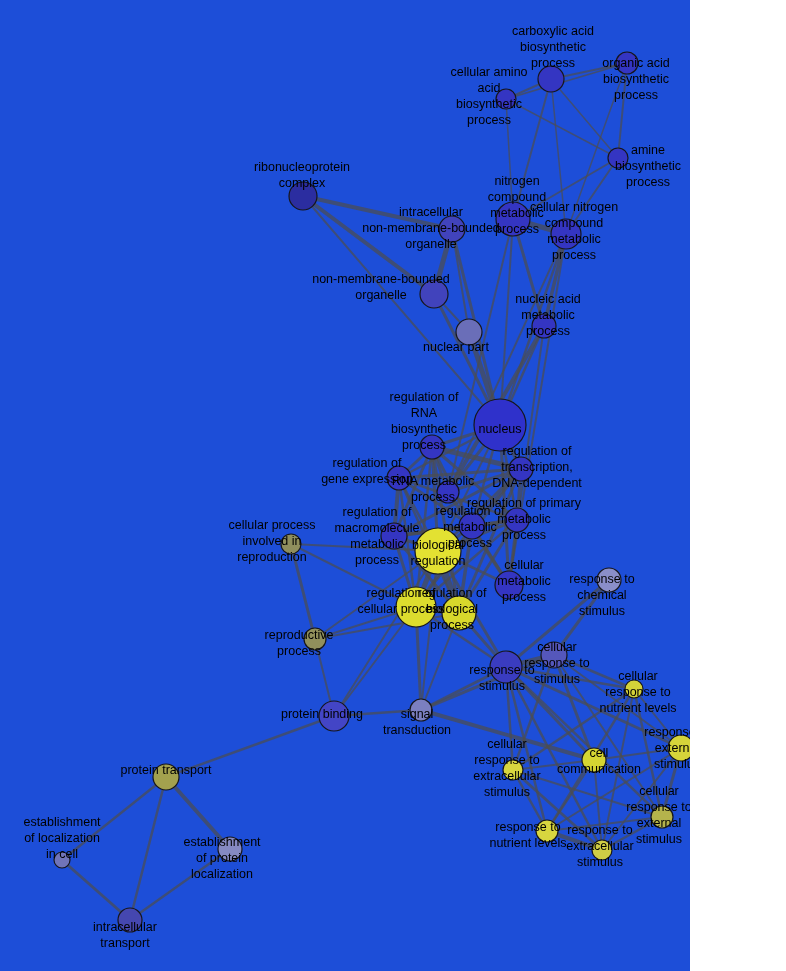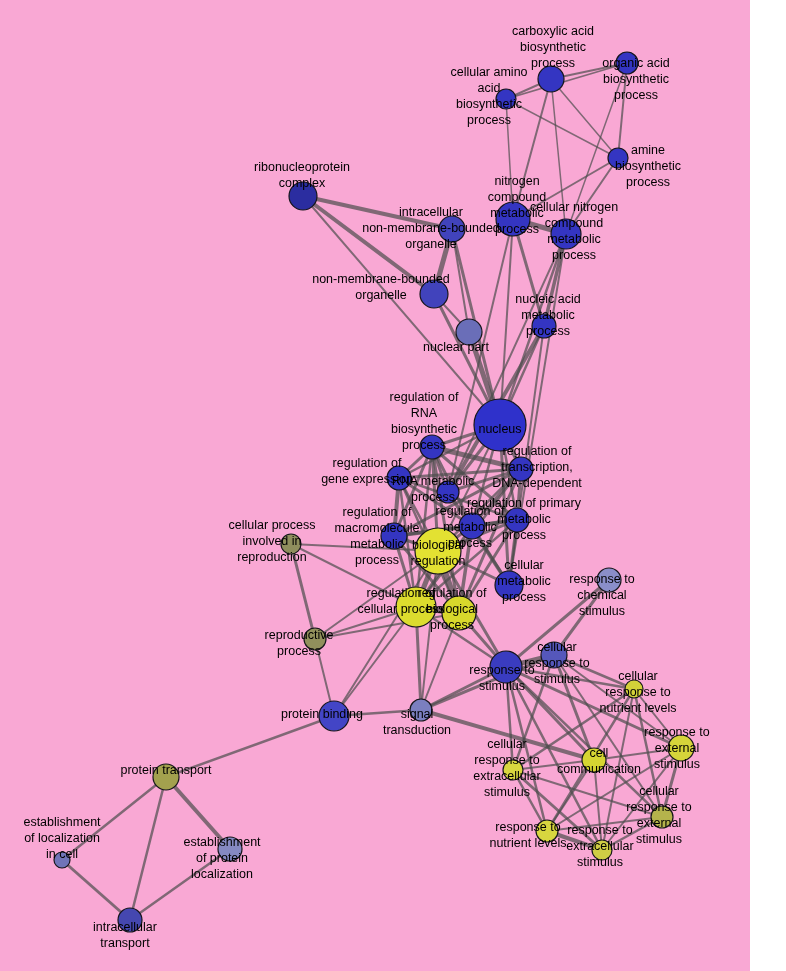--- a/index.html
+++ b/index.html
@@ -2,23 +2,23 @@
 <html><head>
 <meta charset="utf-8">
 <style>
   html, body {
     margin: 0;
     padding: 0;
     background: #ffffff;
   }
   .canvas-wrap {
     position: relative;
-    width: 750px;
+    width: 690px;
     height: 971px;
-    background: #f9a8d4;
+    background: #1d4ed8;
     overflow: hidden;
   }
   svg {
     display: block;
   }
   svg text {
     font-family: "Liberation Sans", "DejaVu Sans", sans-serif;
     font-size: 12.5px;
     fill: #000000;
   }

